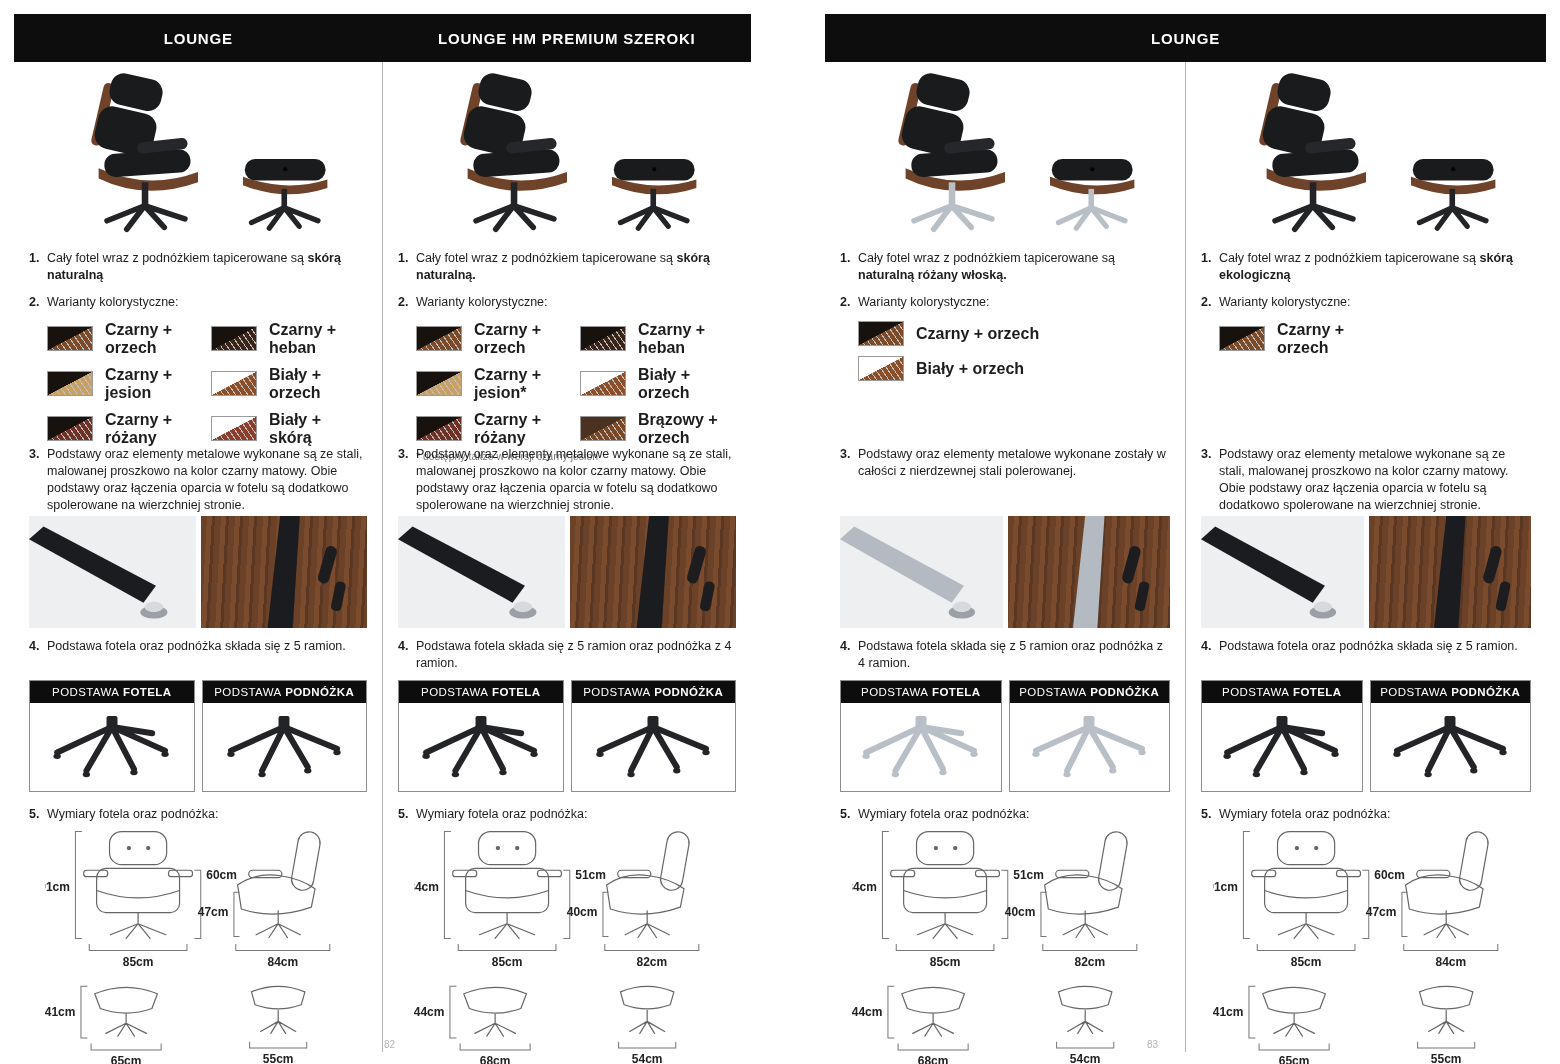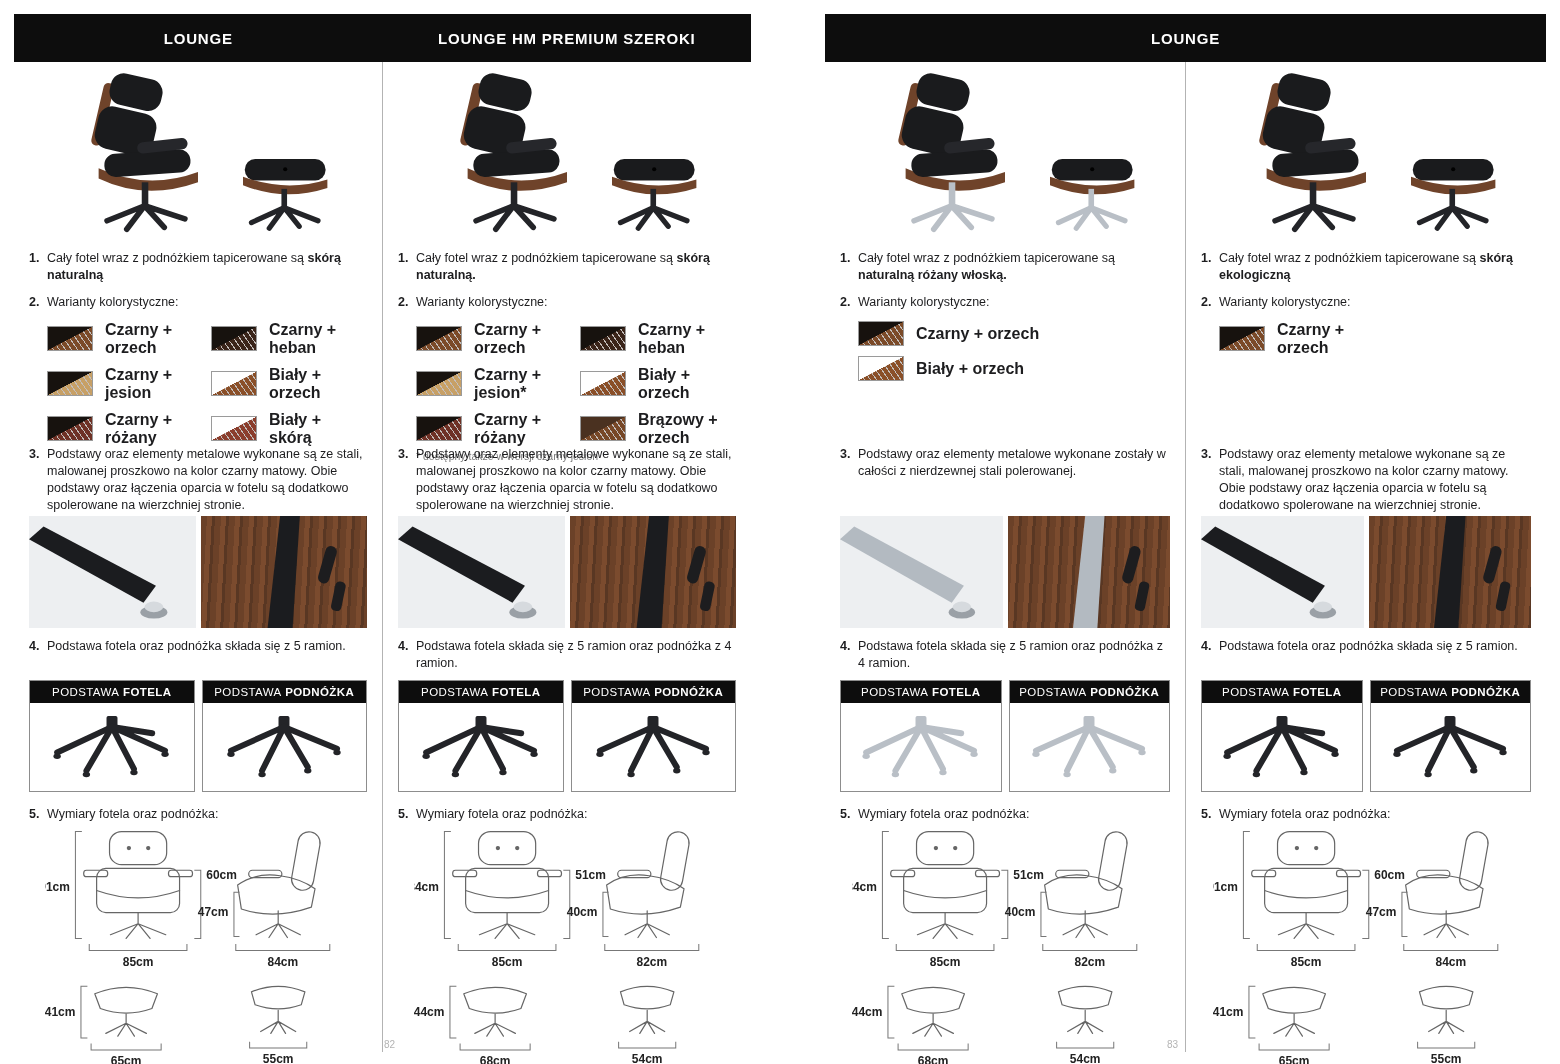--- a/index.html
+++ b/index.html
@@ -12,21 +12,21 @@
   #page-left{left:14px;width:737px;}
   #page-right{left:825px;width:721px;}
   .header-bar{display:flex;background:var(--header_bg,#0d0d0d);height:48px;}
   .header-cell{flex:1;color:#fff;display:flex;align-items:center;justify-content:center;
     font-weight:bold;font-size:15px;letter-spacing:.8px;}
   .cols{display:flex;height:990px;}
   .col{flex:1;padding:6px 15px 0 15px;min-width:0;}
   .col + .col{border-left:1px solid var(--divider,#b3b3b3);}
   .page-num{position:absolute;bottom:2px;font-size:10px;color:var(--page_number,#b4b4b4);}
   #page-left .page-num{left:370px;}
-  #page-right .page-num{left:342px;}
+  #page-right .page-num{left:322px;}
 
   .photo-area{height:178px;display:flex;align-items:center;justify-content:center;}
   .chair-art{width:300px;height:170px;}
 
   .item{display:flex;font-size:12.5px;line-height:1.35;}
   .item .num{width:18px;flex:none;font-weight:bold;}
   .item .txt{flex:1;}
   .item b{font-weight:bold;}
 
   .sec1{min-height:44px;margin-top:4px;}

